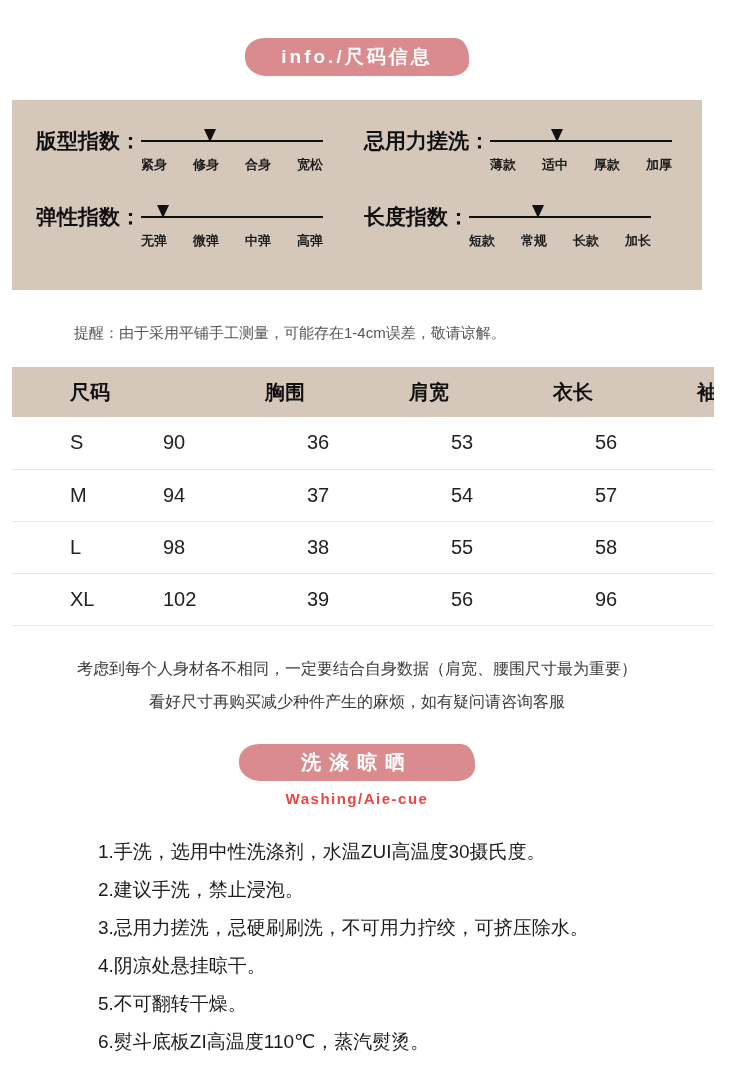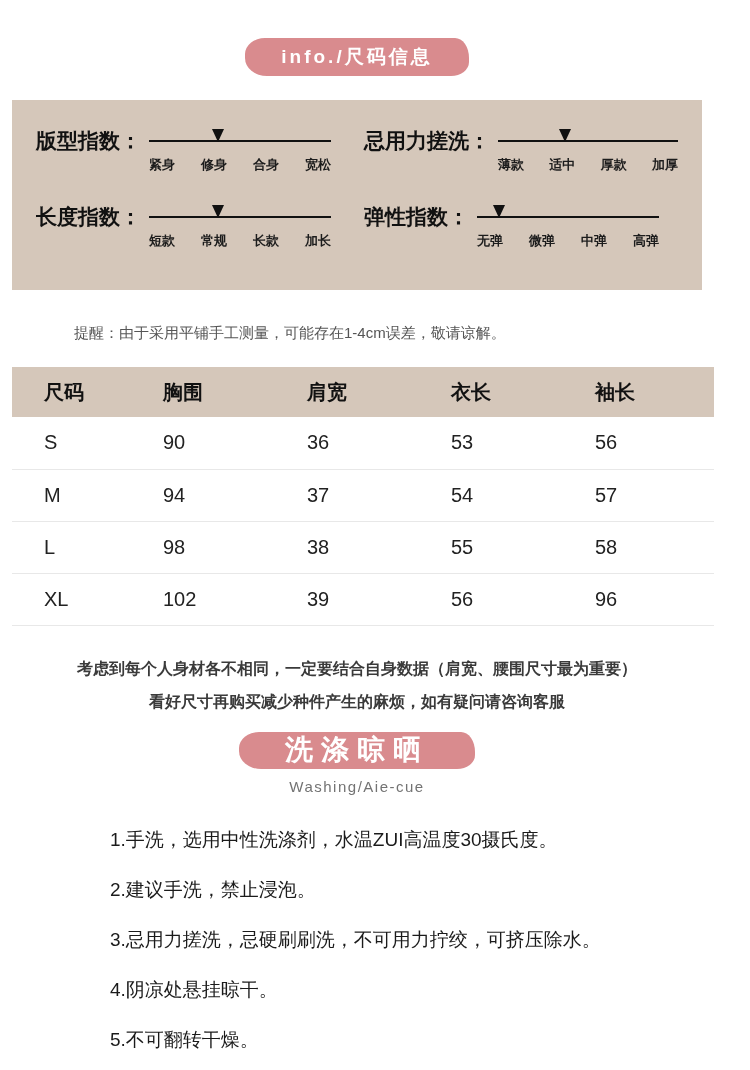--- a/index.html
+++ b/index.html
@@ -19,40 +19,40 @@
   }
   
   .badge{
     margin:38px auto 0;
     width:224px;height:38px;
     background:var(--accent);
     border-radius:20px 14px 18px 22px / 16px 20px 14px 18px;
     display:flex;align-items:center;justify-content:center;
     color:#ffffff;font-weight:700;font-size:19px;letter-spacing:3px;
   }
-  .badge.wash{margin-top:14px;width:236px;height:37px;letter-spacing:8px;font-size:28px;}
+  .badge.wash{margin-top:26px;width:236px;height:37px;letter-spacing:8px;font-size:20px;}
   .wash-sub{
     margin:9px 0 0;text-align:center;
-    font-size:15px;color:#737373;letter-spacing:1.5px;
+    font-size:15px;color:#ef4444;letter-spacing:1.5px;font-weight:bold;
   }
   
   .indices{
     margin:24px 12px 0;
     background:var(--panel);
     padding:30px 24px 40px;
     display:grid;
     grid-template-columns:1fr 1fr;
     row-gap:32px;column-gap:14px;
   }
   .index-item{display:flex;align-items:flex-start;}
   .index-label{
     font-size:21px;font-weight:700;color:#111;
     line-height:22px;white-space:nowrap;flex:0 0 auto;
   }
-  .scale{flex:1 1 auto;max-width:182px;margin-left:8px;font-family:Liberation Mono, monospace;}
+  .scale{flex:1 1 auto;max-width:182px;margin-left:0;font-family:Liberation Mono, monospace;}
   .scale-track{position:relative;height:22px;overflow:visible;}
   .scale-line{position:absolute;left:0;right:0;top:10px;height:2px;background:#111;}
   .scale-arrow{
     position:absolute;top:-1px;transform:translateX(-50%);
     width:0;height:0;
     border-left:6px solid transparent;
     border-right:6px solid transparent;
     border-top:13px solid #111;
   }
   .scale-labels{
@@ -68,38 +68,38 @@
   
   table.size-table{
     margin:24px 12px 0;
     width:726px;
     border-collapse:collapse;
   }
   .size-table th{
     background:var(--panel);
     height:50px;
     font-size:20px;font-weight:700;color:#111;
-    text-align:left;
+    text-align:right;
   }
   .size-table td{
     height:52px;
     font-size:20px;font-weight:400;color:#222;
     text-align:left;
     border-bottom:1px solid #e8e8e8;
     background:#ffffff;
   }
   .size-table th.col-first,.size-table td.col-first{
-    width:150px;text-align:left;padding-left:32px;margin-left:48px;
+    width:150px;text-align:left;padding-left:58px;margin-left:48px;
   }
   
   .notes{margin:26px 0 0;text-align:center;font-size:16px;color:#3a3a3a;line-height:33px;}
-  .notes p{margin:0;font-weight:bold;}
+  .notes p{margin:0;}
   
   .wash-list{margin:26px 0 0 98px;font-size:19px;color:#1b1b1b;line-height:38px;}
-  .wash-list p{margin:12px;}
+  .wash-list p{margin:0;}
 </style>
 </head>
 <body>
 
 <div class="page">
 
   <div class="badge">
     <span>info./尺码信息</span>
   </div>
 
@@ -131,47 +131,47 @@
         <div class="scale-labels">
           <span>薄款</span>
           <span>适中</span>
           <span>厚款</span>
           <span>加厚</span>
         </div>
       </div>
     </div>
 
     <div class="index-item">
+      <span class="index-label">弹性指数：</span>
+      <div class="scale">
+        <div class="scale-track">
+          <div class="scale-line"></div>
+          <span class="scale-arrow" style="left: 12%;"></span>
+        </div>
+        <div class="scale-labels">
+          <span>无弹</span>
+          <span>微弹</span>
+          <span>中弹</span>
+          <span>高弹</span>
+        </div>
+      </div>
+    </div>
+
+    <div class="index-item">
       <span class="index-label">长度指数：</span>
       <div class="scale">
         <div class="scale-track">
           <div class="scale-line"></div>
           <span class="scale-arrow" style="left: 38%;"></span>
         </div>
         <div class="scale-labels">
           <span>短款</span>
           <span>常规</span>
           <span>长款</span>
           <span>加长</span>
-        </div>
-      </div>
-    </div>
-
-    <div class="index-item">
-      <span class="index-label">弹性指数：</span>
-      <div class="scale">
-        <div class="scale-track">
-          <div class="scale-line"></div>
-          <span class="scale-arrow" style="left: 12%;"></span>
-        </div>
-        <div class="scale-labels">
-          <span>无弹</span>
-          <span>微弹</span>
-          <span>中弹</span>
-          <span>高弹</span>
         </div>
       </div>
     </div>
 
   </div>
 
   <p class="reminder">提醒：由于采用平铺手工测量，可能存在1-4cm误差，敬请谅解。</p>
 
   <table class="size-table">
     <thead>

